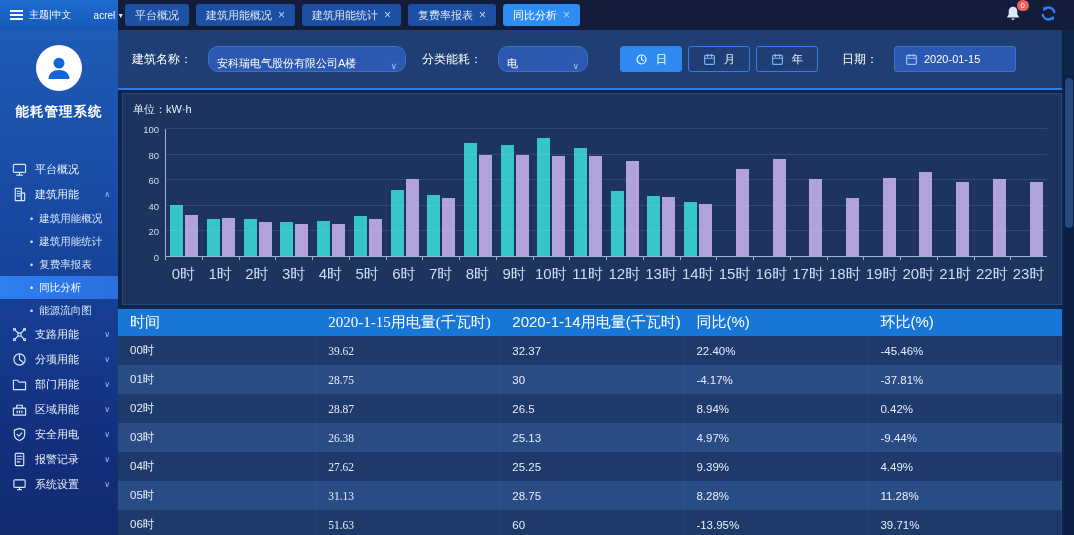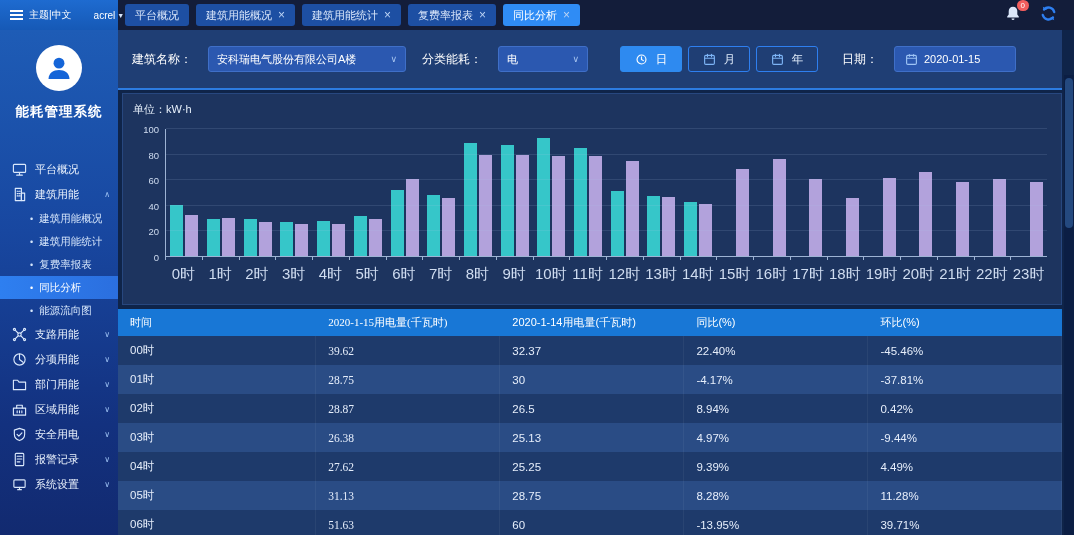--- a/index.html
+++ b/index.html
@@ -31,21 +31,21 @@
   .mitem { height:25px; display:flex; align-items:center; padding:0 8px 0 12px; color:#eaf2fd; font-size:11px; gap:8px; cursor:pointer; }
   .mitem .chev { margin-left:auto; font-size:8px; color:#9cc0f2; }
   .msub { height:23px; display:flex; align-items:center; padding-left:30px; color:#d6e6fb; font-size:10.5px; gap:6px; cursor:pointer; }
   .msub .bullet { font-size:9px; }
   .msub.active { background:linear-gradient(90deg,#2e7ff0,#2b6fdf); color:#fff; }
 
   
   .main { flex:1; display:flex; flex-direction:column; background:#0f2449; position:relative; padding-right:12px; }
   .filterbar { height:60px; background:#1f3e74; border-bottom:2px solid #2c7ce2; display:flex; align-items:center; padding-left:14px; gap:16px; flex-shrink:0; }
   .flabel { color:#fff; font-size:12px; white-space:nowrap; }
-  .select { height:26px; background:#2b58b0; border:1px solid #3f6fc8; border-radius:3px; display:flex; align-items:center; padding:0 8px; color:#fff; font-size:11px; justify-content:space-between; cursor:pointer; }
+  .select { height:26px; background:#2b58b0; border:1px solid #3f6fc8; border-radius:10px; display:flex; align-items:flex-end; padding:0 8px; color:#fff; font-size:11px; justify-content:space-between; cursor:pointer; }
   .select.building { width:198px; }
   .select.energy { width:90px; margin-right:16px; }
   .chev-small { color:#a9c6f0; font-size:9px; }
   .pgroup { display:flex; align-items:center; gap:6px; margin-right:8px; }
   .pbtn { height:26px; width:62px; border:1px solid #2e7ff0; border-radius:3px; background:transparent; color:#e2eefc; font-size:11.5px; display:flex; align-items:center; justify-content:center; gap:8px; cursor:pointer; }
   .pbtn.active { background:#2e8af0; border-color:#2e8af0; color:#fff; }
   .date-input { height:26px; background:#2b58b0; border:1px solid #3f6fc8; border-radius:3px; display:flex; align-items:center; gap:6px; padding:0 10px; color:#fff; font-size:11px; width:122px; cursor:pointer; }
 
   
   .chart-panel { height:212px; background:#1d345f; margin:3px 0 0 4px; border:1px solid #27477f; padding:8px 14px 0 10px; flex-shrink:0; }
@@ -62,21 +62,21 @@
   .xcell { flex:1; text-align:center; color:#cfdcf0; font-size:15px; padding-top:8px; position:relative; }
   .xcell::before { content:''; position:absolute; left:0; top:0; width:1px; height:3px; background:#9db3d4; }
   .legend { display:flex; justify-content:center; gap:24px; margin-top:24px; align-items:center; }
   .lg-item { display:flex; align-items:center; cursor:pointer; }
   .lg-swatch { width:20px; height:11px; border-radius:2px; display:inline-block; margin-right:6px; }
   .lg-label { color:#e4eefb; font-size:11px; }
 
   
   .table-panel { margin:4px 0 0 0; flex:1; overflow:hidden; }
   .thead { display:flex; background:#1877d6; height:27px; align-items:center; }
-  .th { color:#fff; font-size:11px; padding-left:12px; white-space:nowrap; overflow:hidden; }
+  .th { color:#fff; font-size:15px; padding-left:12px; white-space:nowrap; overflow:hidden; }
   .trow { display:flex; height:29px; align-items:center; font-size:11.5px; color:#e6eefb; }
   .trow.even { background:#1e3a6b; }
   .trow.odd  { background:#2a4c85; }
   .td { padding-left:12px; border-right:1px solid rgba(255,255,255,.05); height:100%; display:flex; align-items:center; }
   .c0 { width:21%; } .c1 { width:19.5%;font-family:Liberation Serif, serif; } .c2 { width:19.5%; } .c3 { width:19.5%; } .c4 { width:20.5%; }
 
   .scrolltrack { position:absolute; right:0; top:45px; bottom:0; width:10px; background:#0b1e44; }
   .scrollthumb { margin:3px 1px; width:8px; height:150px; background:#24497f; border-radius:4px; cursor:pointer; }
 </style>
 </head>

